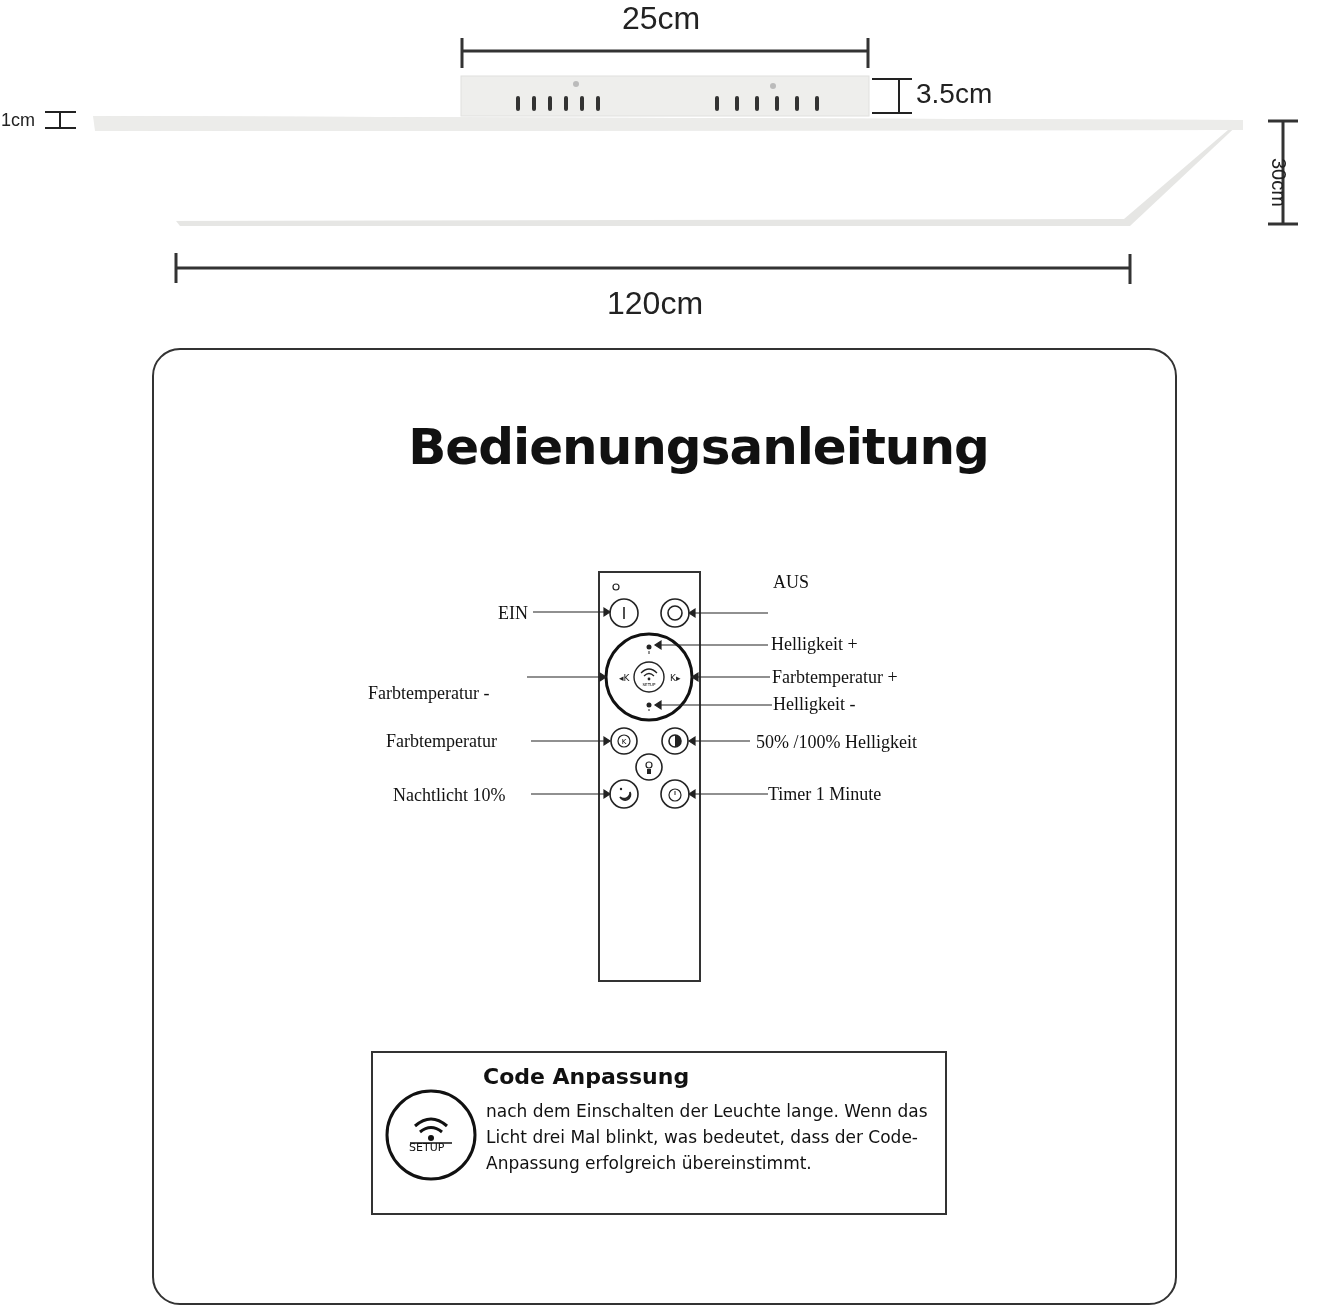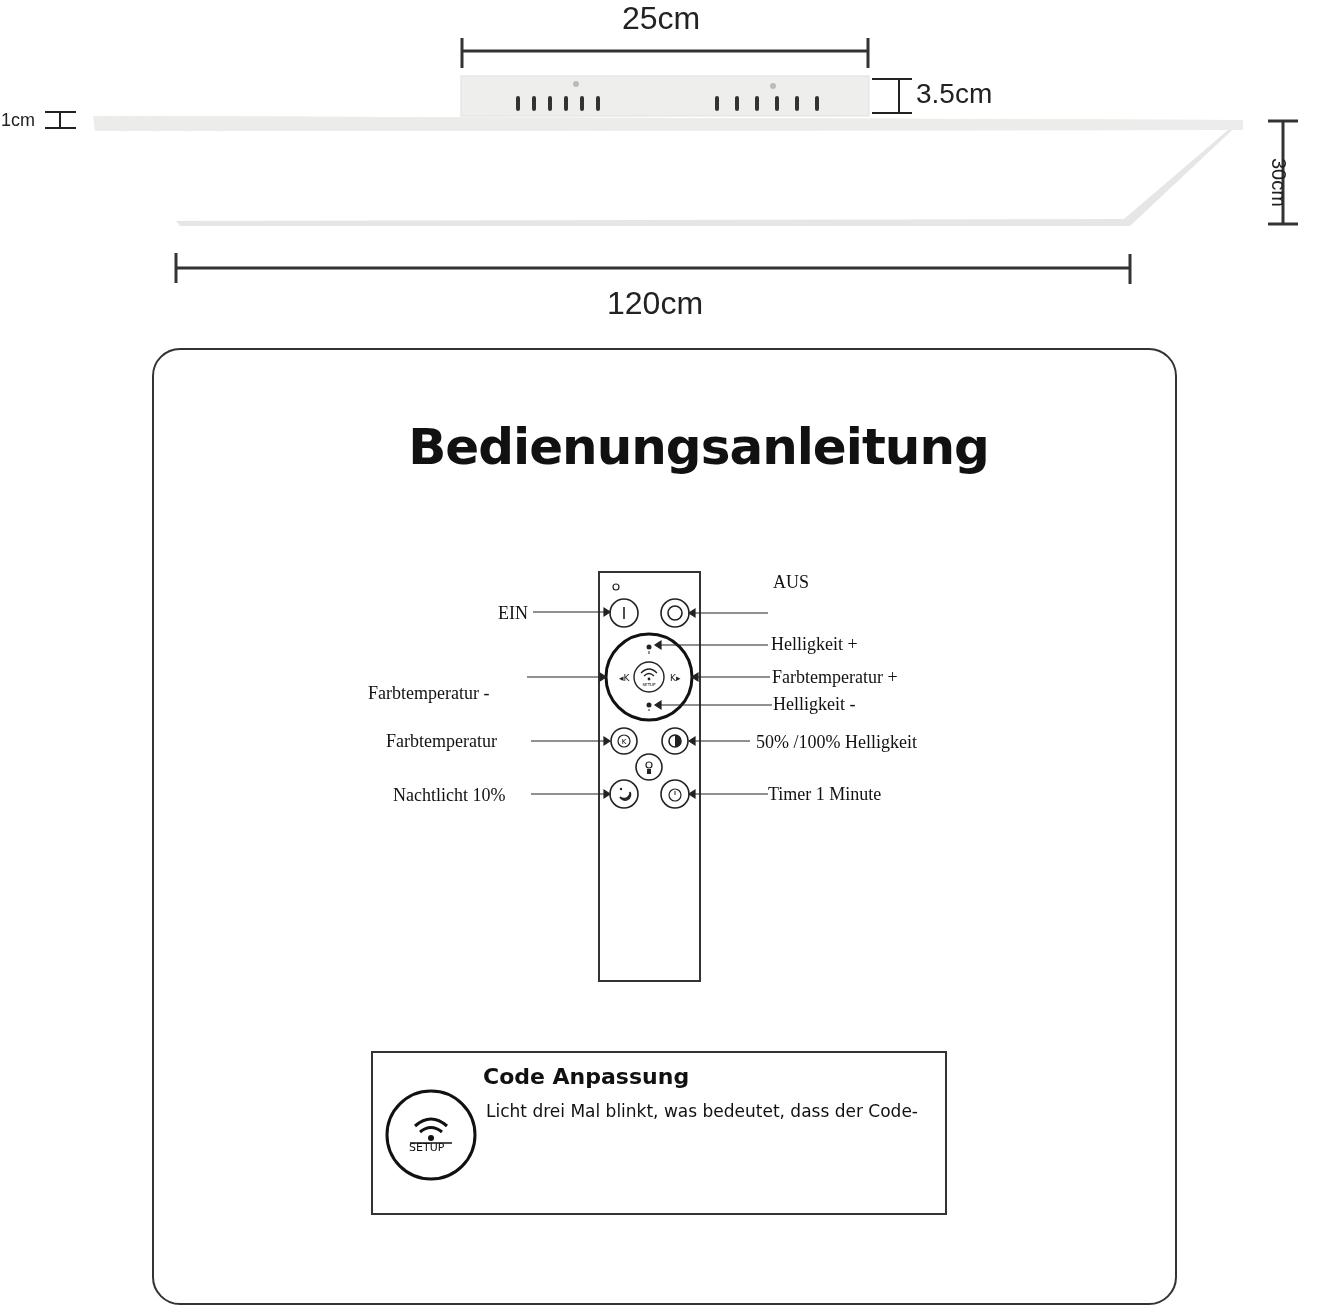--- a/index.html
+++ b/index.html
@@ -174,14 +174,16 @@
 <svg class="abs" style="left:384px;top:1088px" width="94" height="94" viewBox="0 0 94 94">
   <circle cx="47" cy="47" r="44" fill="#fff" stroke="#111" stroke-width="3"></circle>
   <path d="M31 38 Q47 24 63 38" fill="none" stroke="#111" stroke-width="3"></path>
   <path d="M36 44 Q47 35 58 44" fill="none" stroke="#111" stroke-width="3"></path>
   <circle cx="47" cy="50" r="3" fill="#111"></circle>
   <line x1="26" y1="55" x2="68" y2="55" stroke="#111" stroke-width="1.5"></line>
 </svg>
 <div class="abs" style="left:409px;top:1141px;font-family:'DejaVu Sans',sans-serif;font-size:11px;">SETUP</div>
 <div class="code-title">Code Anpassung</div>
 <div class="code-text">
+  <span>nach dem Einschalten der Leuchte lange. Wenn das</span>
   <span>Licht  drei Mal blinkt, was bedeutet, dass der Code-</span>
+  <span>Anpassung erfolgreich übereinstimmt.</span>
 </div>
 
 </body></html>

